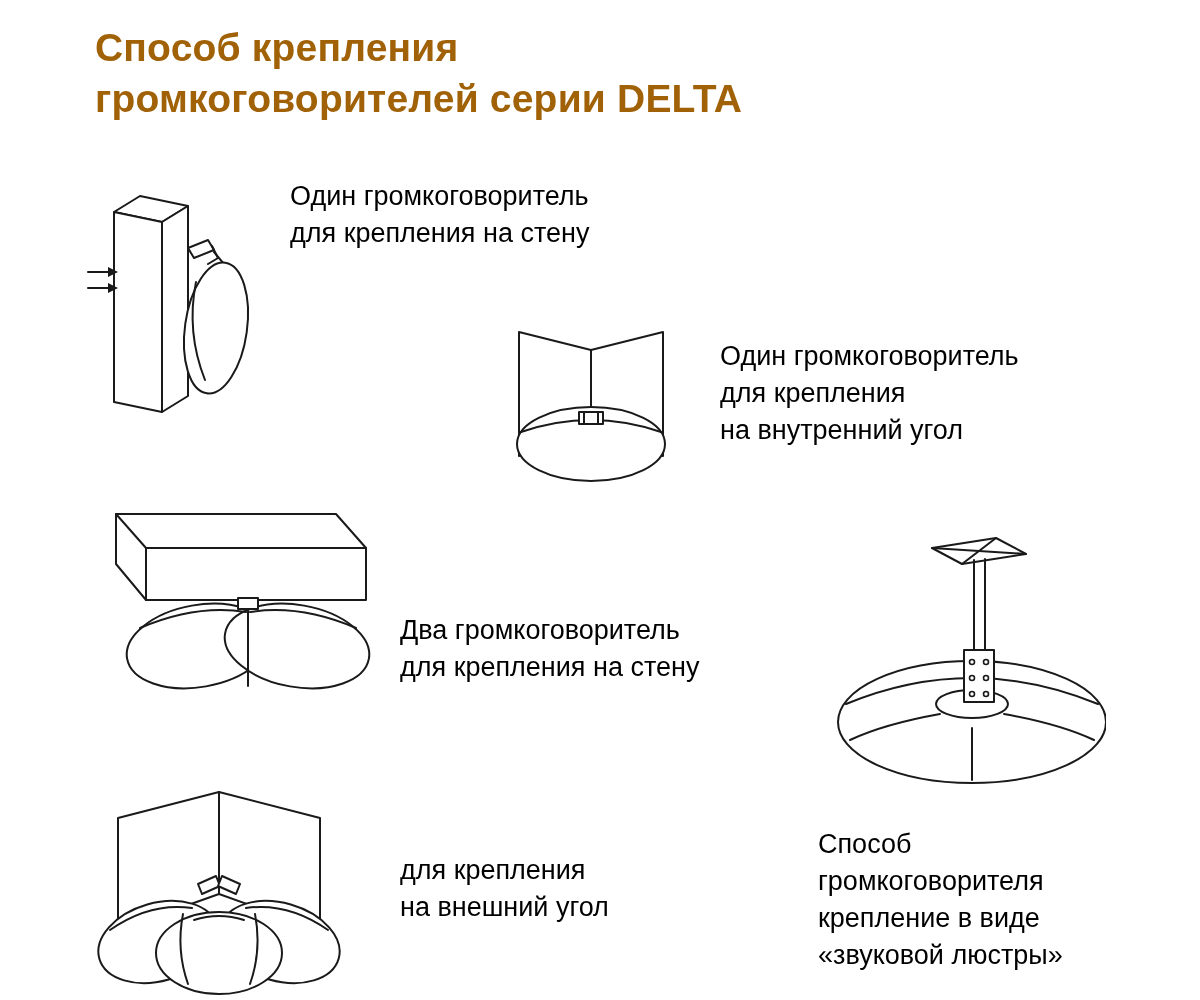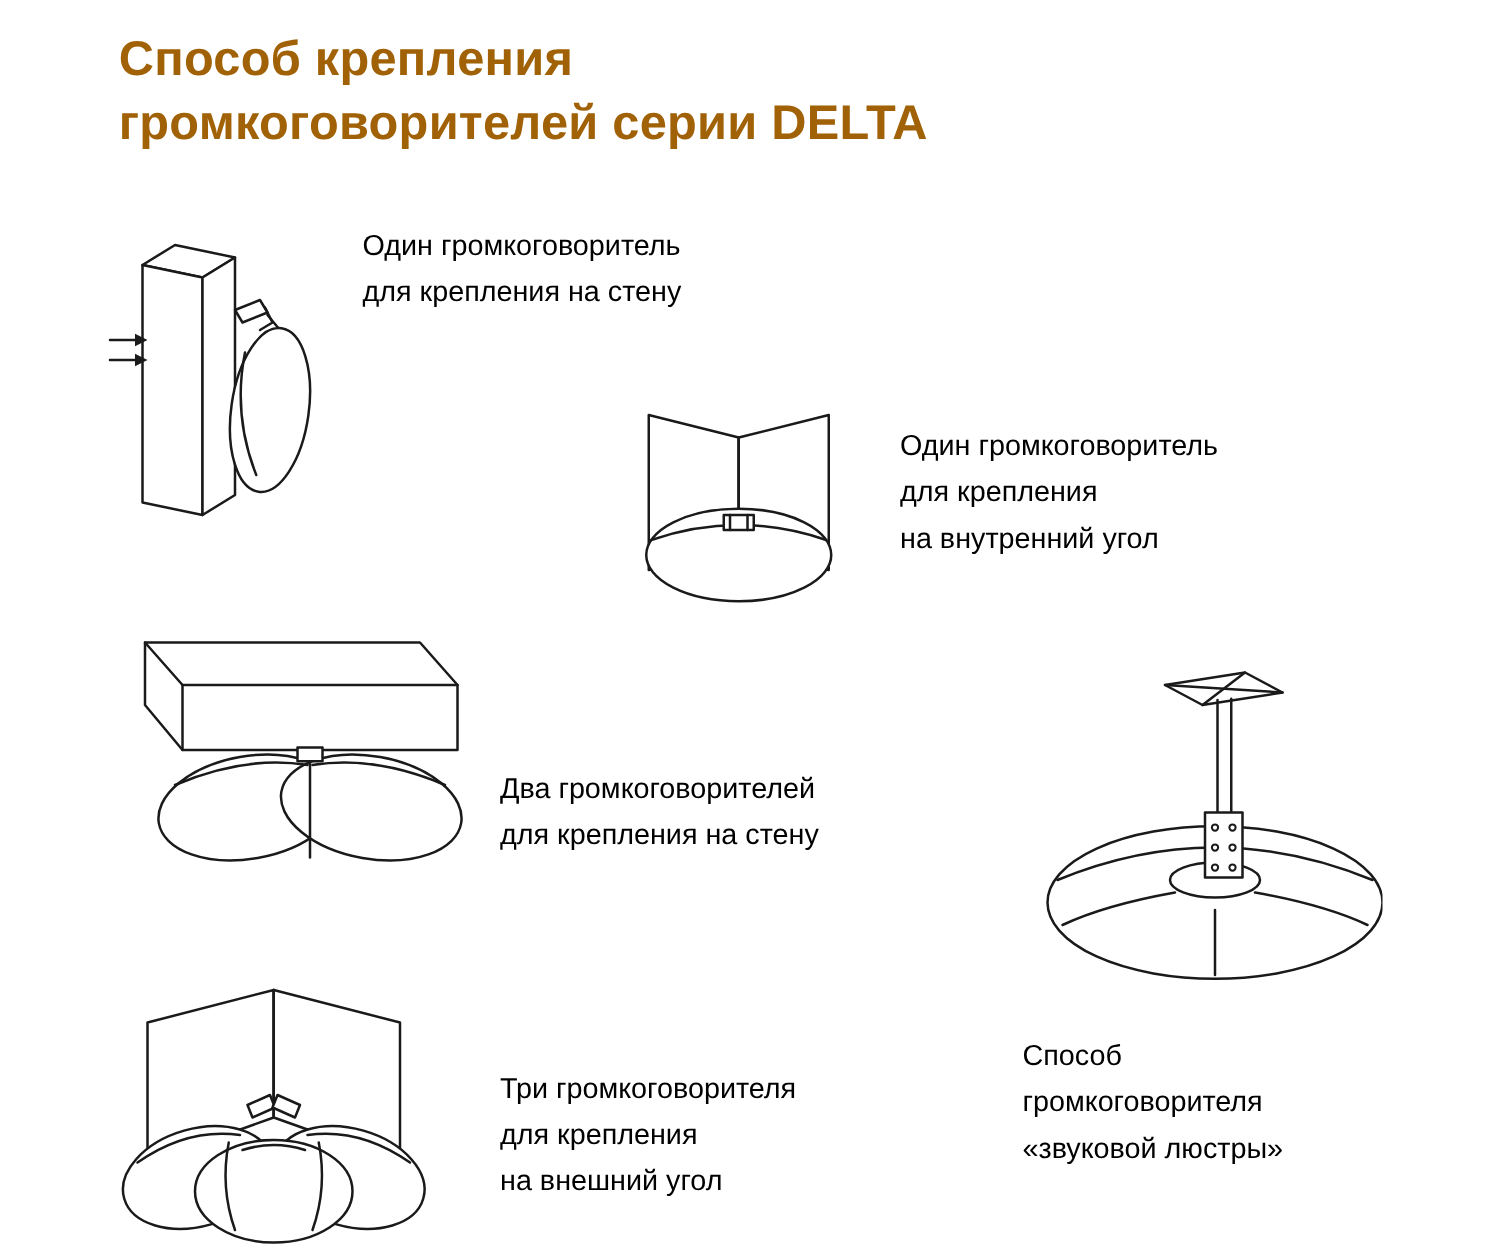--- a/index.html
+++ b/index.html
@@ -5,21 +5,21 @@
   * { margin:0; padding:0; box-sizing:border-box; }
   html,body { background:#ffffff; }
   body { font-family:"Liberation Sans", sans-serif; color:#000; }
   .page { position:relative; width:1200px; height:1000px; background:#ffffff; overflow:hidden; }
 
   .title { position:absolute; left:95px; top:22px; font-weight:700; font-size:39px; line-height:51px; letter-spacing:.2px; color:#a16207; }
 
   .figure { position:absolute; }
   .figure svg { display:block; width:100%; height:100%; }
 
-  .caption { position:absolute; font-size:23px; line-height:37px; color:#000; }
+  .caption { position:absolute; font-size:27px; line-height:37px; color:#000; }
 
   
   .ln { fill:none; stroke:#1a1a1a; stroke-width:2; stroke-linejoin:round; stroke-linecap:round; }
   .shape { fill:#ffffff; stroke:#1a1a1a; stroke-width:2; stroke-linejoin:round; }
   .arrowhead { fill:#1a1a1a; stroke:none; }
   .hole { fill:none; stroke:#1a1a1a; stroke-width:1.6; }
 
   .fig1-art { left:86px;  top:180px; width:172px; height:238px; }
   .fig1-cap { left:290px; top:178px; }
   .fig2-art { left:505px; top:326px; width:172px; height:168px; }
@@ -97,21 +97,21 @@
       <ellipse class="shape" cx="115" cy="140" rx="73" ry="41" transform="rotate(-10 115 140)"></ellipse>
       <ellipse class="shape" cx="213" cy="140" rx="73" ry="41" transform="rotate(10 213 140)"></ellipse>
       <line class="ln" x1="164" y1="102" x2="164" y2="180"></line>
       <path class="ln" d="M56,122 Q112,98 162,106"></path>
       <path class="ln" d="M166,106 Q216,98 272,122"></path>
 
       <polygon class="shape" points="154,92 174,92 174,103 154,103"></polygon>
     </svg>
   </div>
   <div class="caption fig3-cap">
-    <div>Два громкоговорителей</div>
+    <div>Два громкоговоритель</div>
     <div>для крепления на стену</div>
   </div>
 
   <div class="figure fig4-art">
     <svg viewBox="0 0 262 208" aria-hidden="true">
 
       <polygon class="shape" points="131,4 30,30 30,142 131,106"></polygon>
       <polygon class="shape" points="131,4 232,30 232,142 131,106"></polygon>
       <line class="ln" x1="131" y1="4" x2="131" y2="106"></line>
 
@@ -122,21 +122,20 @@
       <ellipse class="shape" cx="192" cy="154" rx="61" ry="39" transform="rotate(16 192 154)"></ellipse>
       <ellipse class="shape" cx="131" cy="165" rx="63" ry="41"></ellipse>
       <path class="ln" d="M95,126 Q88,162 100,196"></path>
       <path class="ln" d="M167,126 Q174,162 162,196"></path>
       <path class="ln" d="M22,142 Q62,114 104,120"></path>
       <path class="ln" d="M158,120 Q200,114 240,142"></path>
       <path class="ln" d="M106,132 Q131,124 156,132"></path>
     </svg>
   </div>
   <div class="caption fig4-cap">
-    <div>Три громкоговорителя</div>
     <div>для крепления</div>
     <div>на внешний угол</div>
   </div>
 
   <div class="figure fig5-art">
     <svg viewBox="0 0 294 260" aria-hidden="true">
 
       <polygon class="shape" points="120,16 184,6 214,22 150,32"></polygon>
       <line class="ln" x1="120" y1="16" x2="214" y2="22"></line>
       <line class="ln" x1="184" y1="6" x2="150" y2="32"></line>
@@ -157,16 +156,17 @@
       <circle class="hole" cx="174" cy="130" r="2.5"></circle>
       <circle class="hole" cx="160" cy="146" r="2.5"></circle>
       <circle class="hole" cx="174" cy="146" r="2.5"></circle>
       <circle class="hole" cx="160" cy="162" r="2.5"></circle>
       <circle class="hole" cx="174" cy="162" r="2.5"></circle>
     </svg>
   </div>
   <div class="caption fig5-cap">
     <div>Способ</div>
     <div>громкоговорителя</div>
+    <div>крепление в виде</div>
     <div>«звуковой люстры»</div>
   </div>
 
 </div>
 
 </body></html>

